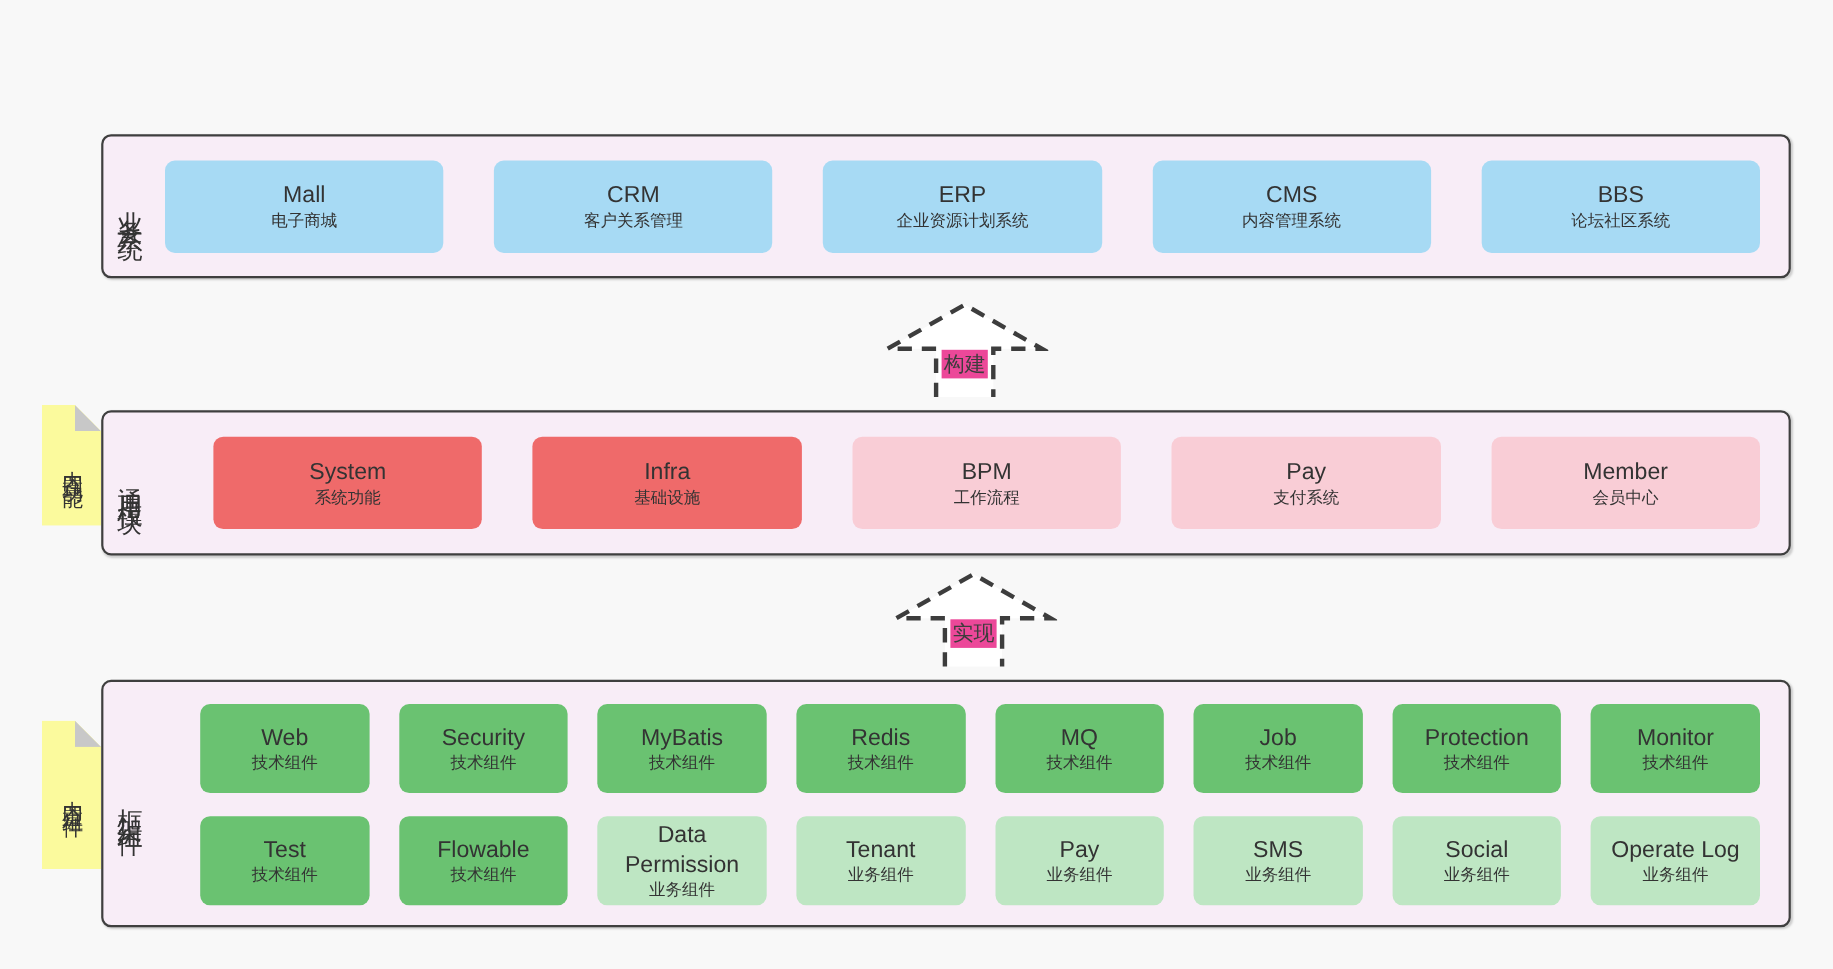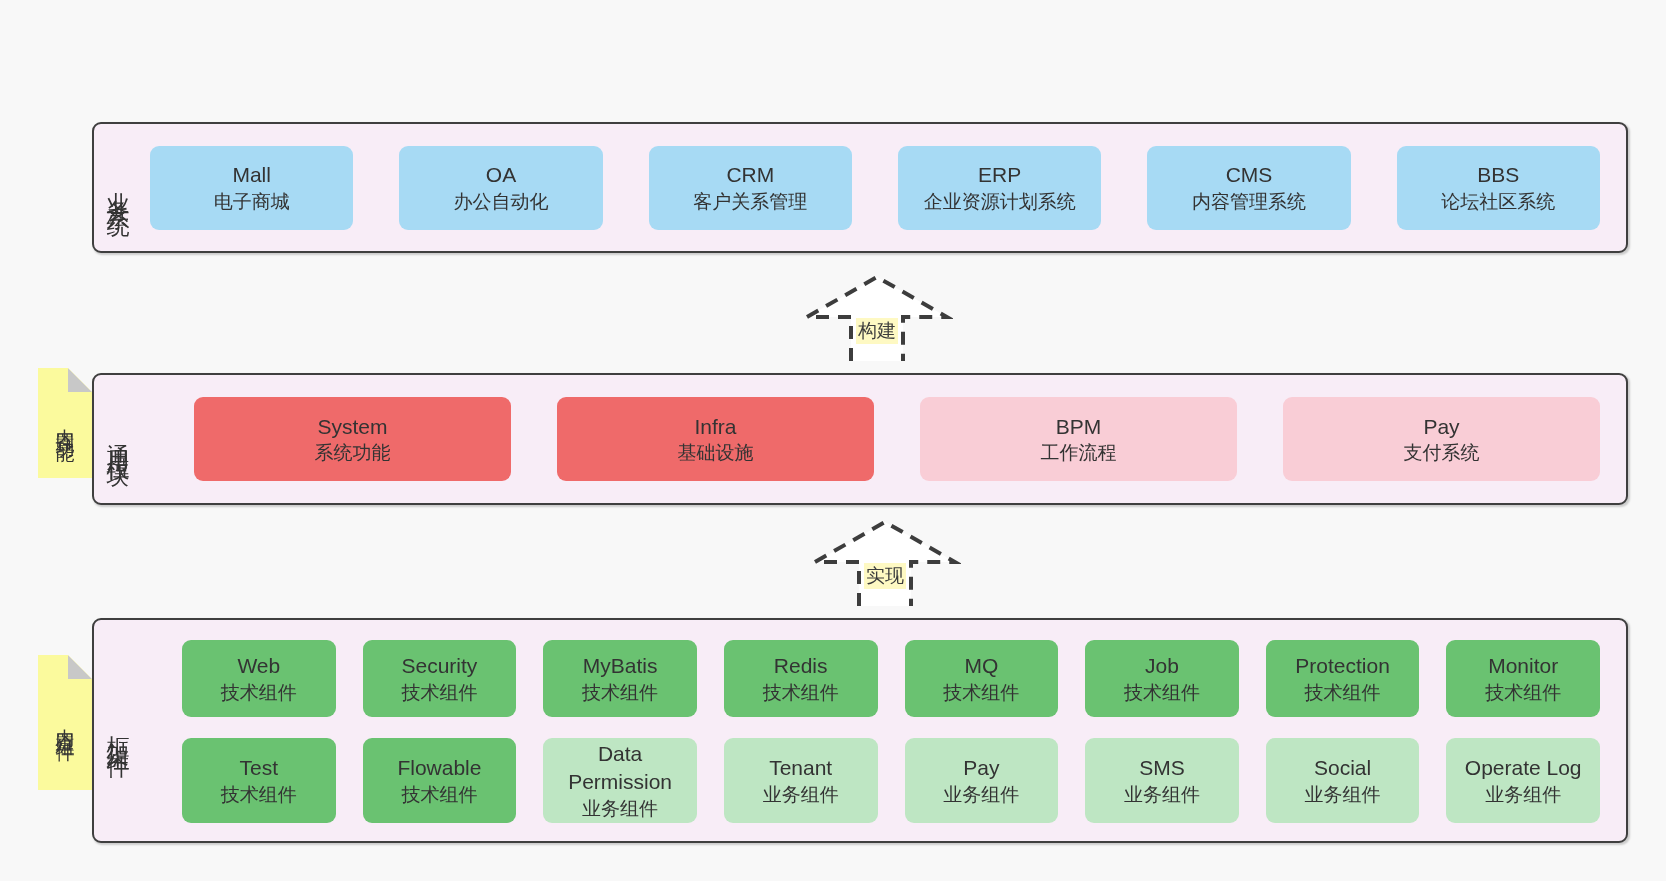--- a/index.html
+++ b/index.html
@@ -35,21 +35,21 @@
   .grid{
     flex:1;display:grid;grid-template-columns:repeat(8,1fr);
     grid-template-rows:1fr 1fr;gap:21px 27px;padding:20px 26px 18px 6px;
   }
   .box{
     border-radius:9px;display:flex;flex-direction:column;
     align-items:center;justify-content:center;text-align:center;
     line-height:1.32;padding:2px;box-sizing:border-box;
   }
   .box .box-name{font-size:21px;}
-  .box .box-desc{font-size:19px;}
+  .box .box-desc{font-size:15px;}
   .box.blue{background:var(--blue);}
   .box.red{background:var(--red);}
   .box.pink{background:var(--pink);}
   .box.green{background:var(--green);}
   .box.light_green{background:var(--light-green);}
 
   
   .note{
     position:absolute;left:38px;width:54px;z-index:1;
     background:var(--note-yellow);
@@ -72,41 +72,37 @@
   .arrow{position:absolute;width:152px;height:92px;z-index:0;}
   #arrow-build{left:801px;top:271px;}
   #arrow-implement{left:809px;top:516px;}
   .arrow svg{display:block;width:100%;height:100%;}
   .arrow path{
     fill:#ffffff;stroke:var(--arrow);stroke-width:4;
     stroke-dasharray:13 9;stroke-linejoin:miter;
   }
   .arrow-label{
     position:absolute;left:50%;top:47px;transform:translateX(-50%);
-    background:#fef9c3;padding:0 2px;font-size:19px;color:var(--arrow);
+    background:#ec4899;padding:0 2px;font-size:19px;color:var(--arrow);
     white-space:nowrap;
   }
 </style>
 </head>
 <body>
 
 <div class="canvas">
 
   <div class="panel" id="panel-business">
     <div class="panel-label">
       <span>业务系统</span>
     </div>
     <div class="boxes">
         <div class="box blue">
           <div class="box-name">Mall</div>
           <div class="box-desc">电子商城</div>
-        </div>
-        <div class="box blue">
-          <div class="box-name">OA</div>
-          <div class="box-desc">办公自动化</div>
         </div>
         <div class="box blue">
           <div class="box-name">CRM</div>
           <div class="box-desc">客户关系管理</div>
         </div>
         <div class="box blue">
           <div class="box-name">ERP</div>
           <div class="box-desc">企业资源计划系统</div>
         </div>
         <div class="box blue">
@@ -145,20 +141,24 @@
           <div class="box-desc">基础设施</div>
         </div>
         <div class="box pink">
           <div class="box-name">BPM</div>
           <div class="box-desc">工作流程</div>
         </div>
         <div class="box pink">
           <div class="box-name">Pay</div>
           <div class="box-desc">支付系统</div>
         </div>
+        <div class="box pink">
+          <div class="box-name">Member</div>
+          <div class="box-desc">会员中心</div>
+        </div>
       </div>
   </div>
 
   <div class="arrow" id="arrow-implement">
     <svg viewBox="0 0 152 92">
       <path d="M50 90 L50 46 L6 46 L76 6 L146 46 L102 46 L102 90"></path>
     </svg>
     <div class="arrow-label">实现</div>
   </div>
 

